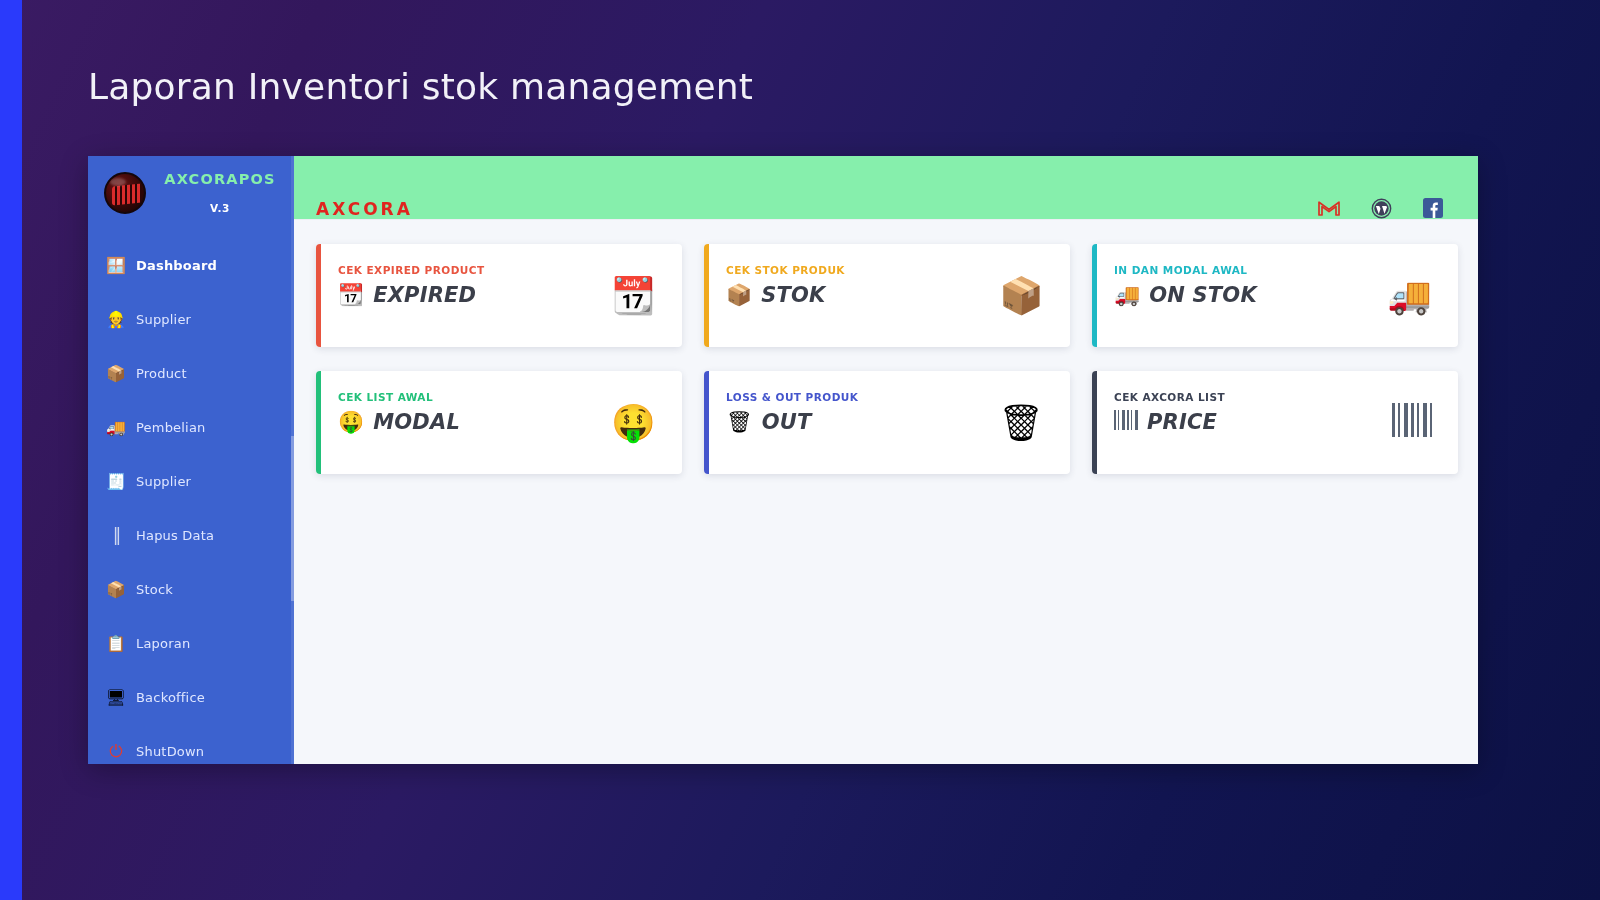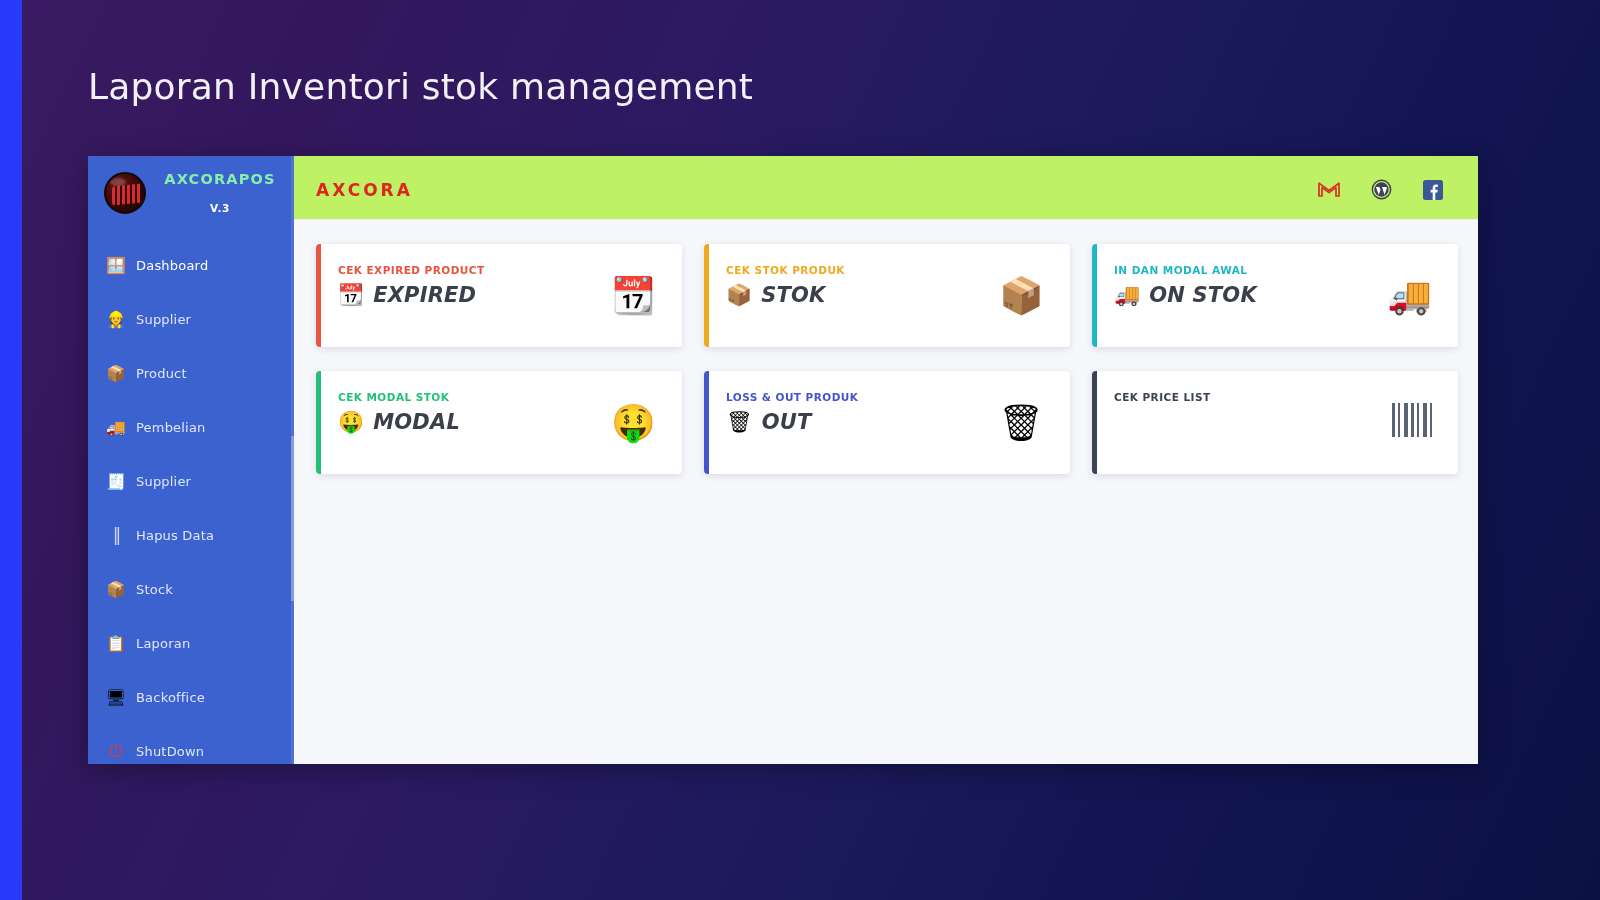--- a/index.html
+++ b/index.html
@@ -100,28 +100,28 @@
   }
   .nav-ico {
     width:20px; height:20px; flex:0 0 20px;
     display:flex; align-items:center; justify-content:center;
     font-size:16px; line-height:1;
   }
   .nav-label {
     font-size:13px; color:#dfe6ff; letter-spacing:.2px;
     font-family:"DejaVu Sans", sans-serif;
   }
-  .nav-item.active .nav-label { color:#ffffff; font-weight:400; }
+  .nav-item.active .nav-label { color:#ffffff; font-weight:700; }
 
   
   #main { flex:1; display:flex; flex-direction:column; min-width:0; }
 
   #topbar {
-    height:64px; background:#bef264;
-    display:flex; align-items:center;
+    height:64px; background:#86efac;
+    display:flex; align-items:flex-end;
     padding:4px 34px 0 22px;
     flex:0 0 64px;
     border-bottom:1px solid #eceff5;
   }
   #topbar-logo {
     font-size:17px; font-weight:700; letter-spacing:3px;
     color:#e0241f;
     font-family:"DejaVu Sans", sans-serif;
     display:flex; align-items:center;
   }
@@ -311,36 +311,40 @@
           </div>
           <div class="card" style="--accent: #1eb8c4;">
             <div class="card-kicker">IN DAN MODAL AWAL</div>
             <div class="card-main">
               <span class="card-ico-sm">🚚</span>
               <span class="card-title">ON STOK</span>
             </div>
             <span class="card-ico-lg">🚚</span>
           </div>
           <div class="card" style="--accent: #22c07a;">
-            <div class="card-kicker">CEK MODAL STOK</div>
+            <div class="card-kicker">CEK LIST AWAL</div>
             <div class="card-main">
               <span class="card-ico-sm">🤑</span>
               <span class="card-title">MODAL</span>
             </div>
             <span class="card-ico-lg">🤑</span>
           </div>
           <div class="card" style="--accent: #4455cc;">
             <div class="card-kicker">LOSS &amp; OUT PRODUK</div>
             <div class="card-main">
               <span class="card-ico-sm">🗑</span>
               <span class="card-title">OUT</span>
             </div>
             <span class="card-ico-lg">🗑</span>
           </div>
           <div class="card" style="--accent: #3b4254;">
-            <div class="card-kicker">CEK PRICE LIST</div>
+            <div class="card-kicker">CEK AXCORA LIST</div>
+            <div class="card-main">
+              <span class="card-ico-sm"><span class="barcode"></span></span>
+              <span class="card-title">PRICE</span>
+            </div>
             <span class="card-ico-lg"><span class="barcode lg"></span></span>
           </div>
         </div>
     </div>
 
   </div>
 </div>
 
 </body></html>

